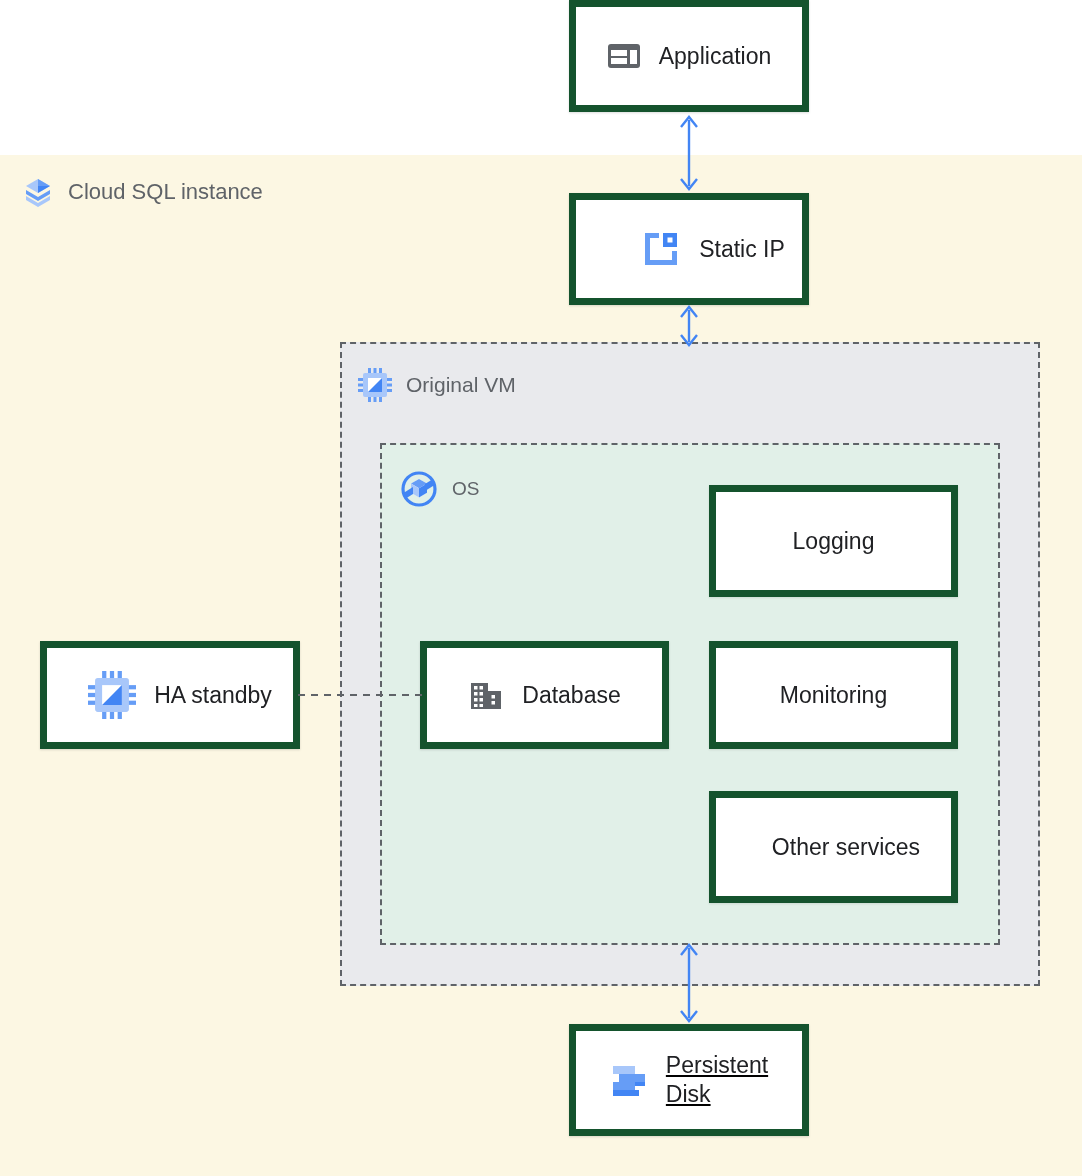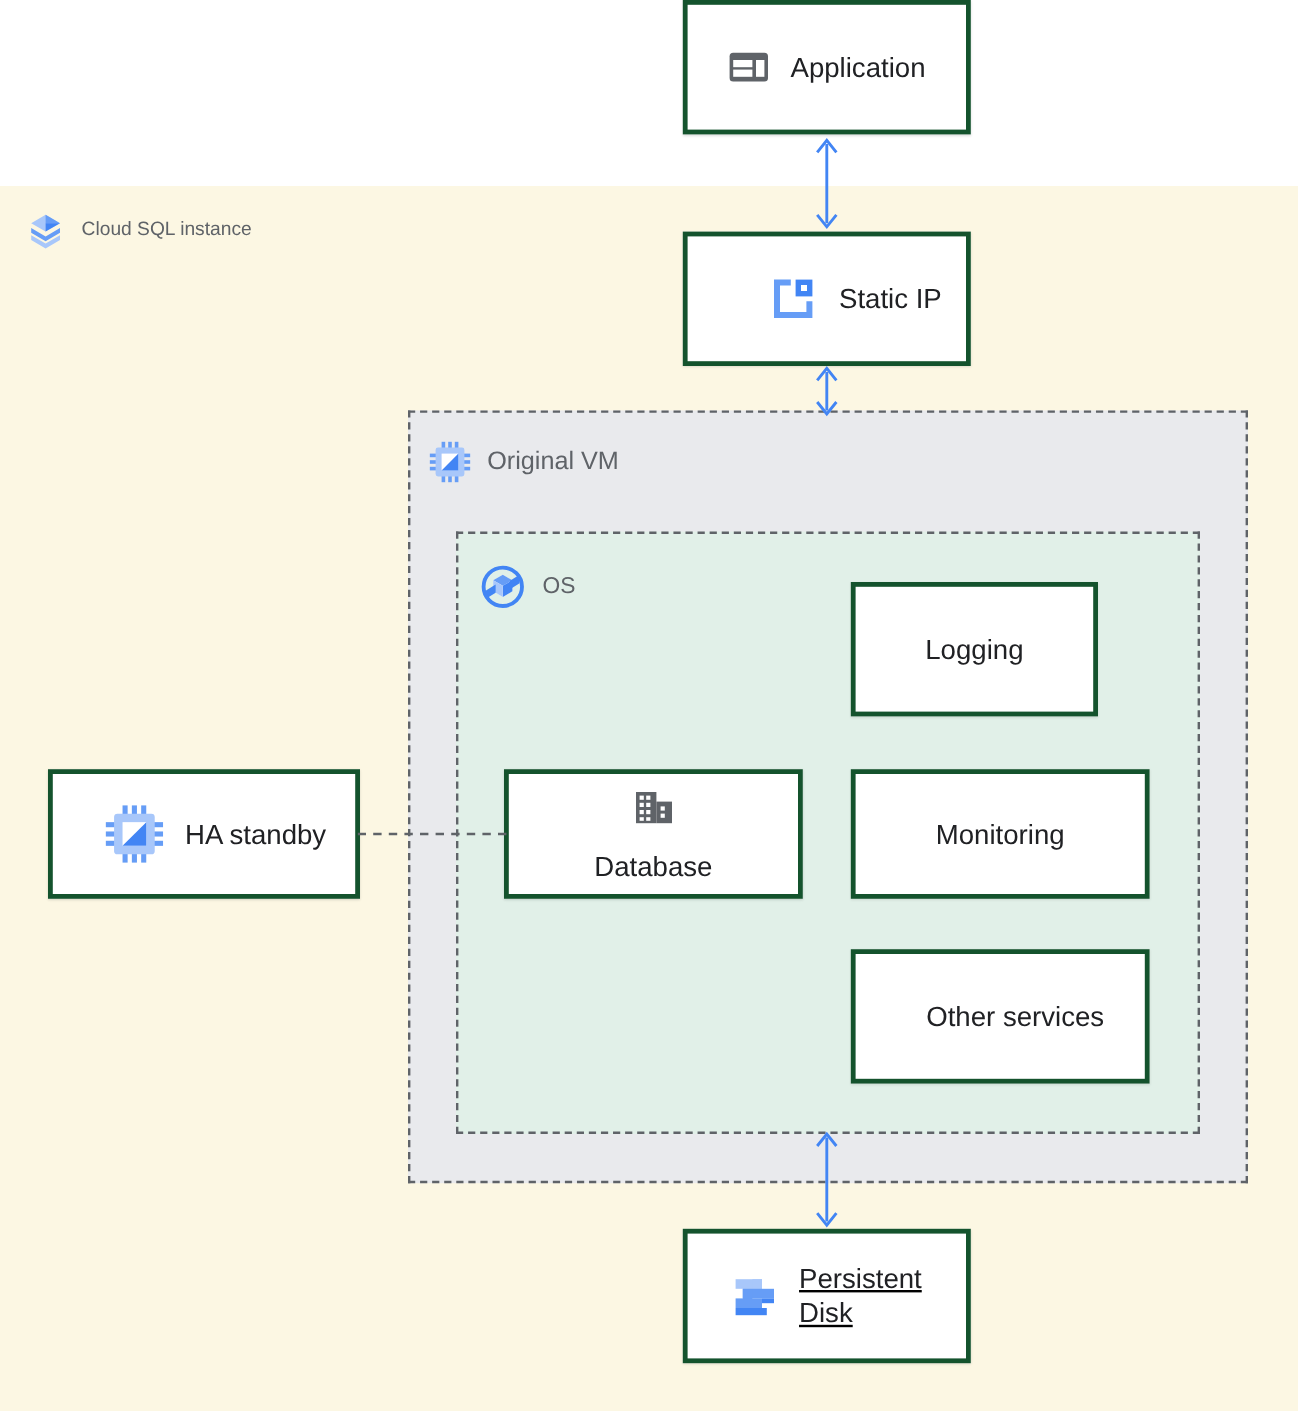--- a/index.html
+++ b/index.html
@@ -23,21 +23,21 @@
     background: #FCF7E3;
   }
 
   .region-label {
     position: absolute;
     display: flex;
     align-items: center;
     gap: 14px;
   }
   .region-label .label-text {
-    font-size: 16px;
+    font-size: 22px;
     color: #5F6368;
     white-space: nowrap;
   }
 
   #cloudsql-label { left: 22px; top: 176px; }
 
   
   .region-vm {
     position: absolute;
     left: 340px;
@@ -60,39 +60,39 @@
     background: #E1F0E8;
     border: 2px dashed #5F6368;
   }
   #os-label { left: 400px; top: 470px; justify-content: flex-end; }
   #os-label .label-text { font-size: 19px; }
 
   
   .node {
     position: absolute;
     background: #ffffff;
-    border: 4px solid #14532d;
+    border: 7px solid #14532d;
     box-shadow: 0 1px 2px rgba(60,64,67,0.18);
     display: flex;
     align-items: center;
     justify-content: center;
     gap: 18px;
   }
   .node .node-label {
     font-size: 23px;
     color: #202124;
     line-height: 1.25;
     white-space: pre-line;
   }
 
   #node-application   { left: 569px; top: 0px;    width: 240px; height: 112px; }
   #node-staticip      { left: 569px; top: 193px;  width: 240px; height: 112px; padding-left: 48px; }
   #node-hastandby     { left: 40px;  top: 641px;  width: 260px; height: 108px; padding-left: 20px; }
-  #node-database      { left: 420px; top: 641px;  width: 249px; height: 108px; flex-direction: column; }
-  #node-logging       { left: 709px; top: 485px;  width: 206px; height: 112px;
+  #node-database      { left: 420px; top: 641px;  width: 249px; height: 108px; }
+  #node-logging       { left: 709px; top: 485px;  width: 249px; height: 112px;
                         box-shadow: 0 1px 2px rgba(60,64,67,0.12); }
   #node-monitoring    { left: 709px; top: 641px;  width: 249px; height: 108px;
                         box-shadow: 0 1px 2px rgba(60,64,67,0.12); }
   #node-otherservices { left: 709px; top: 791px;  width: 249px; height: 112px;
                         box-shadow: 0 1px 2px rgba(60,64,67,0.12); padding-left: 25px; }
   #node-persistentdisk{ left: 569px; top: 1024px; width: 240px; height: 112px; text-decoration: underline; }
 
   #node-persistentdisk .node-label { text-align: left; }
 
   

